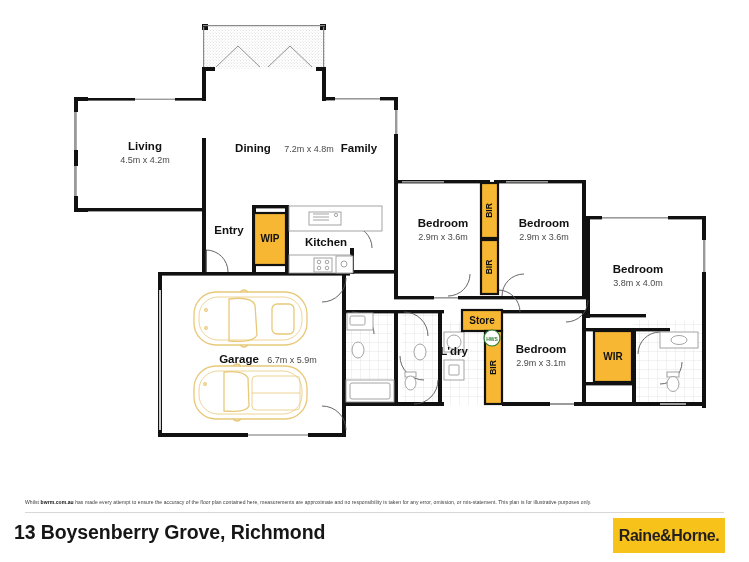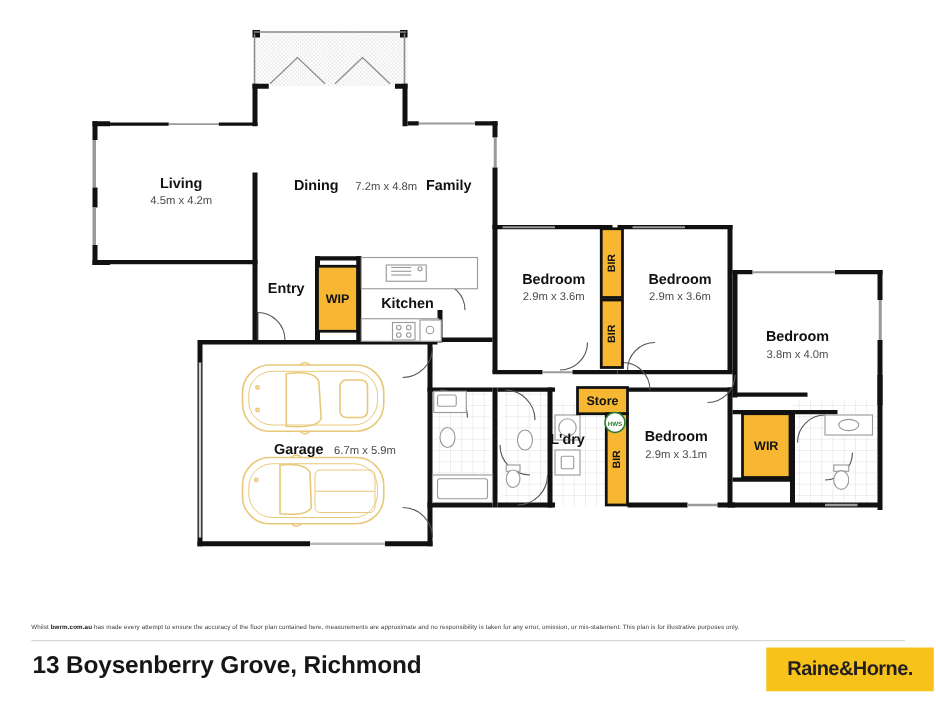--- a/index.html
+++ b/index.html
@@ -42,30 +42,30 @@
   }
   #disclaimer b { font-weight: bold; color: #111; }
   #footer-rule {
     position: absolute;
     left: 25px; top: 22px;
     width: 699px; height: 1px;
     background: #d8d8d8;
   }
   #addr {
     position: absolute;
-    left: 26px; top: 521px;
+    left: 14px; top: 521px;
     font-size: 19.5px;
     font-weight: bold;
     letter-spacing: -0.1px;
     color: #161616;
   }
   #brand {
     position: absolute;
     left: 613px; top: 518px;
-    width: 134px; height: 35px;
+    width: 112px; height: 35px;
     background: #F7C31B;
     display: flex;
     align-items: center;
     justify-content: center;
   }
   #brand-text {
     font-size: 16px;
     font-weight: bold;
     letter-spacing: -0.45px;
     color: #231f20;

